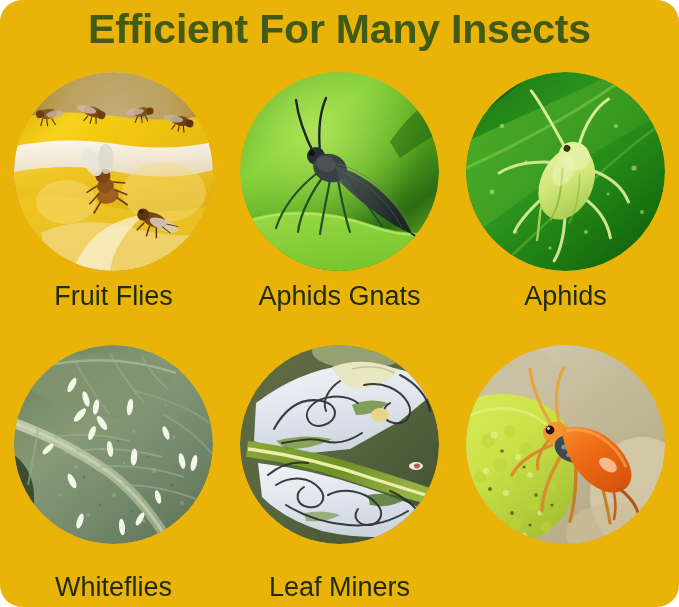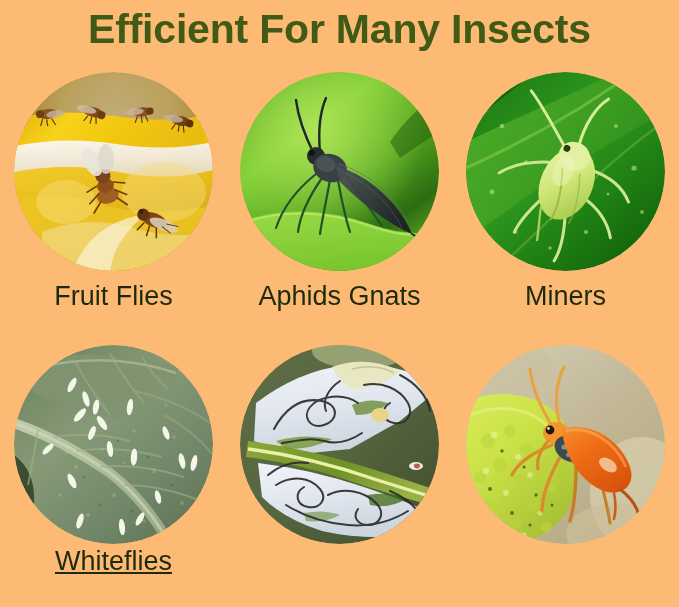--- a/index.html
+++ b/index.html
@@ -12,21 +12,22 @@
     width: 679px;
     height: 607px;
     overflow: hidden;
     font-family: "Liberation Sans", sans-serif;
     -webkit-font-smoothing: antialiased;
   }
   .page {
     position: relative;
     width: 679px;
     height: 607px;
-    background: #fdba74;
+    background: #eab308;
+    border-radius: 22px;
   }
 
   
   .page-title {
     position: absolute;
     left: 0;
     top: 4px;
     width: 679px;
     text-align: center;
     font-size: 41px;
@@ -77,21 +78,21 @@
 
   .caption {
     margin-top: 8px;
     font-size: 27px;
     font-weight: normal;
     color: #1e2a0e;
     line-height: 34px;
     text-align: center;
     white-space: nowrap;
   }
-  .row-2 .caption { margin-top: 0; text-decoration: underline; }
+  .row-2 .caption { margin-top: 26px; }
 </style>
 </head>
 <body>
 
 <div class="page">
 
   <div class="page-title">Efficient For Many Insects</div>
 
   <div class="grid">
 
@@ -312,21 +313,21 @@
                 <ellipse cx="-4" cy="-20" rx="16" ry="14" fill="#e3f0a2"></ellipse>
                 <circle cx="-14" cy="-24" r="3.4" fill="#2d3a10"></circle>
                 <path d="M-10 -4 C-2 16 2 36 0 48" stroke="#8fb63c" stroke-width="2" fill="none" opacity="0.8"></path>
                 <path d="M8 -6 C16 12 20 32 18 44" stroke="#8fb63c" stroke-width="1.6" fill="none" opacity="0.6"></path>
                 <ellipse cx="-8" cy="-2" rx="10" ry="16" fill="#f0f7c4" opacity="0.45"></ellipse>
                 <path d="M-14 40 C-10 54 -6 64 -4 72" stroke="#a9cc5c" stroke-width="2.4" fill="none" stroke-linecap="round"></path>
               </g>
             </g>
           </svg>
         </div>
-        <div class="caption">Miners</div>
+        <div class="caption">Aphids</div>
       </div>
     </div>
 
     <div class="row row-2">
 
       <div class="cell">
         <div class="circle">
           <svg viewBox="0 0 199 199" xmlns="http://www.w3.org/2000/svg" aria-hidden="true">
             <defs>
               <linearGradient id="wf-bg" x1="0.1" y1="0" x2="0.9" y2="1">
@@ -468,20 +469,21 @@
 
               <ellipse cx="140" cy="70" rx="9" ry="7" fill="#e8d58a"></ellipse>
               <ellipse cx="176" cy="121" rx="7" ry="4" fill="#f1ece0"></ellipse>
               <ellipse cx="177" cy="121" rx="3" ry="2.4" fill="#b0654a"></ellipse>
 
               <path d="M0 150 Q18 178 42 199 H0 Z" fill="#2f3a22" opacity="0.7"></path>
               <path d="M170 186 Q186 170 199 150 V199 H168 Z" fill="#2f3a22" opacity="0.6"></path>
             </g>
           </svg>
         </div>
+        <div class="caption">Leaf Miners</div>
       </div>
 
       <div class="cell">
         <div class="circle">
           <svg viewBox="0 0 199 199" xmlns="http://www.w3.org/2000/svg" aria-hidden="true">
             <defs>
               <linearGradient id="th-bg" x1="0.2" y1="0" x2="0.9" y2="1">
                 <stop offset="0%" stop-color="#d2cbb0"></stop>
                 <stop offset="45%" stop-color="#c2b897"></stop>
                 <stop offset="100%" stop-color="#b3a881"></stop>

